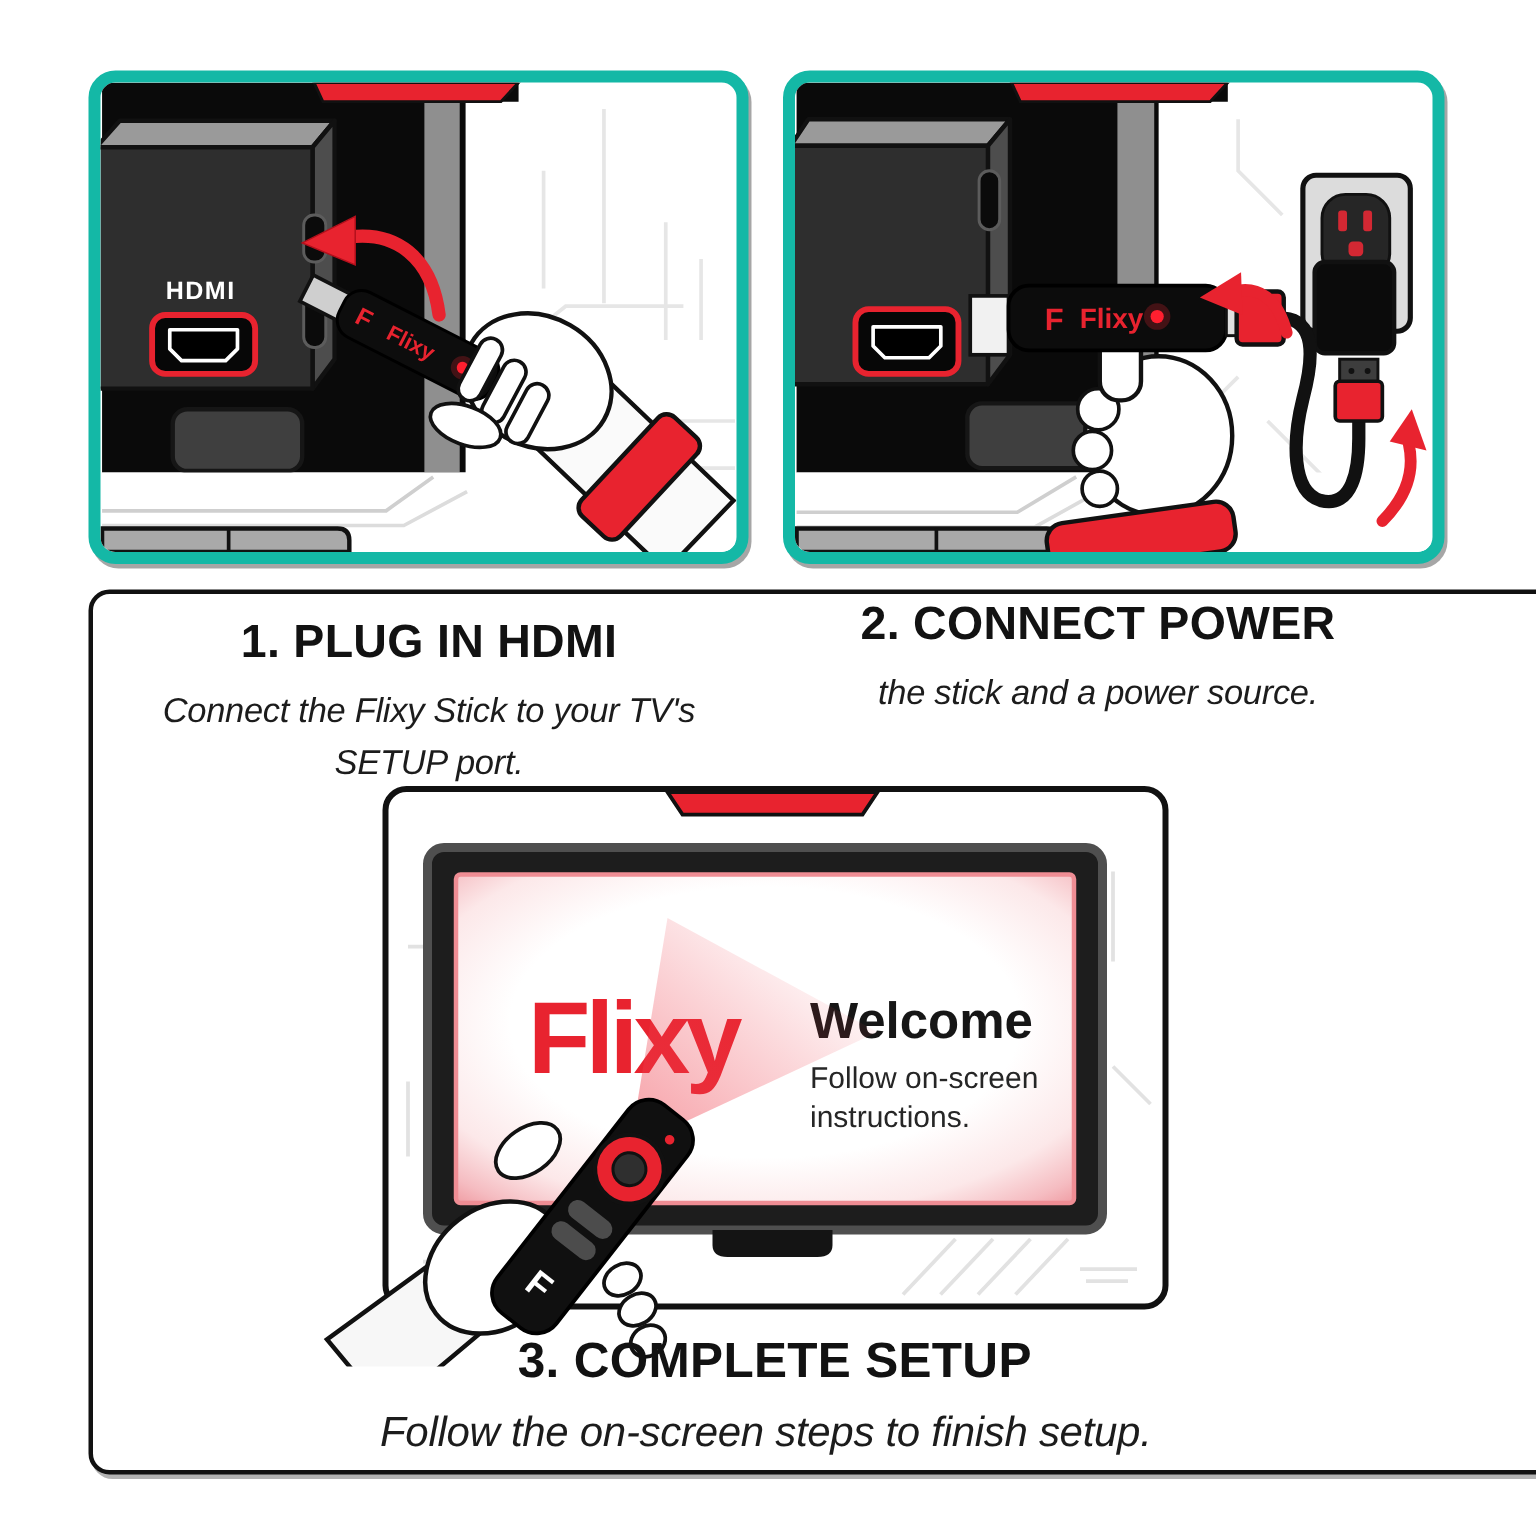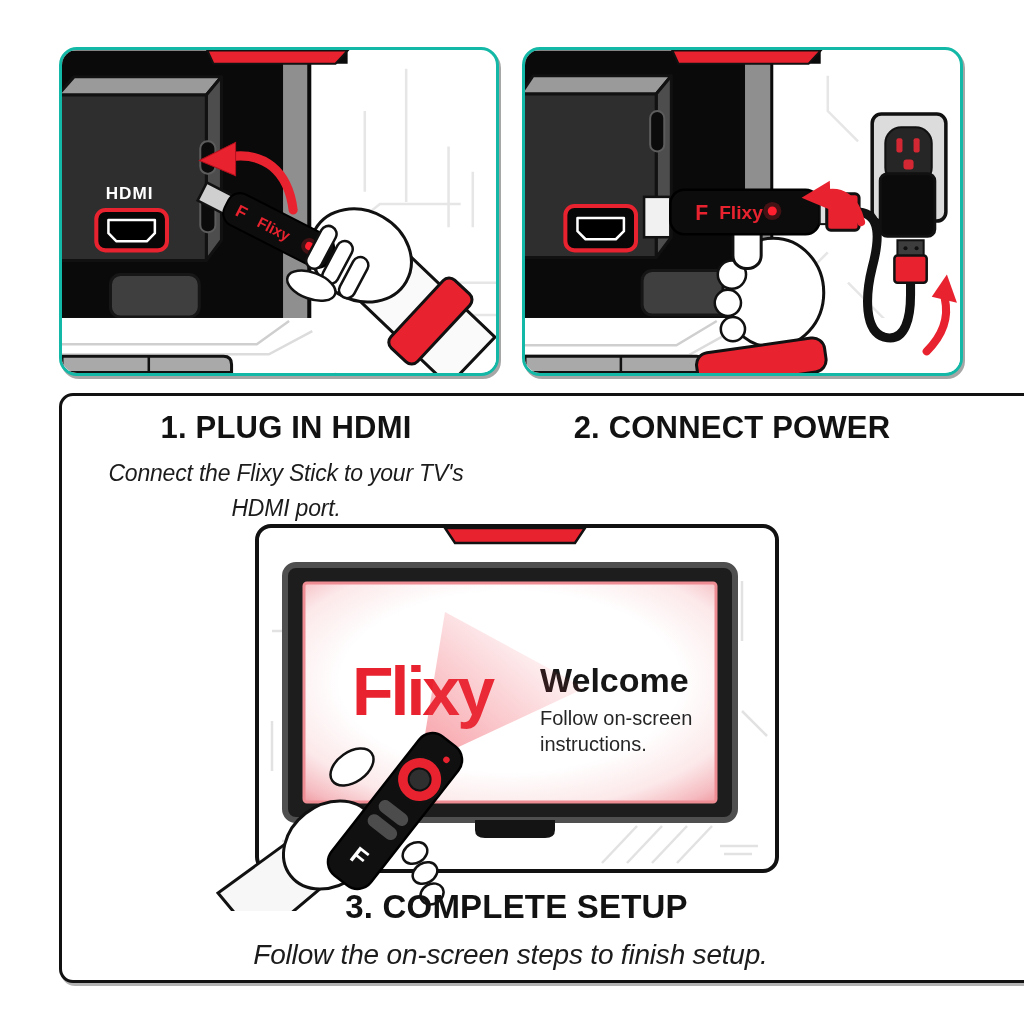--- a/index.html
+++ b/index.html
@@ -1,29 +1,29 @@
 <!DOCTYPE html>
 <html><head>
 <meta charset="utf-8">
 <style>
   html,body{margin:0;padding:0;background:#ffffff;}
   body{font-family:"Liberation Sans",sans-serif;}
   .stage{position:relative;width:1024px;height:1024px;background:#ffffff;overflow:hidden;}
-  .panel{position:absolute;top:47px;height:329px;background:#ffffff;border:3px solid #14b8a6;
+  .panel{position:absolute;top:47px;height:329px;background:#ffffff;border:8px solid #14b8a6;
          border-radius:18px;box-sizing:border-box;overflow:hidden;box-shadow:2px 3px 0 rgba(0,0,0,0.35);}
   #panel1{left:59px;width:440px;}
   #panel2{left:522px;width:441px;}
   .panel svg{display:block;width:100%;height:100%;}
   .bigbox{position:absolute;left:59px;top:393px;width:1021px;height:590px;background:#ffffff;
           border:3px solid #111111;border-radius:14px;box-sizing:border-box;box-shadow:2px 3px 0 rgba(0,0,0,0.3);}
   .step{position:absolute;text-align:center;color:#141414;}
   .step-title{font-size:31px;font-weight:800;letter-spacing:0.2px;margin:0 0 10px 0;color:#121212;}
   .step-body{font-size:23px;line-height:1.5;font-weight:500;color:#1c1c1c;letter-spacing:-0.2px;font-style:italic;}
   #step1{left:8px;top:14px;width:432px;}
-  #step2{left:454px;top:14px;width:432px;}
+  #step2{left:454px;top:2px;width:432px;}
   #step3{left:0px;top:492px;width:897px;}
   #step3 .step-title{font-size:33px;margin-bottom:8px;padding-left:12px;}
   #step3 .step-body{font-size:28px;}
   .tvsvg{position:absolute;left:60px;top:115px;width:760px;height:400px;}
   svg text{font-family:"Liberation Sans",sans-serif;}
 </style>
 </head>
 <body>
 
 <div class="stage">
@@ -180,27 +180,28 @@
       </g>
     </svg>
   </div>
 
   <div class="bigbox">
 
     <div class="step" id="step1">
       <div class="step-title">1. PLUG IN HDMI</div>
       <div class="step-body">
         <div>Connect the Flixy Stick to your TV's</div>
-        <div>HDMI port.</div>
+        <div>SETUP port.</div>
       </div>
     </div>
 
     <div class="step" id="step2">
       <div class="step-title">2. CONNECT POWER</div>
       <div class="step-body">
+        <div>the stick and a power source.</div>
       </div>
     </div>
 
     <svg class="tvsvg" viewBox="0 0 760 400">
       <defs>
         <radialGradient id="screenGrad" cx="0.5" cy="0.45" r="0.75">
           <stop offset="0" stop-color="#ffffff"></stop>
           <stop offset="0.55" stop-color="#ffffff"></stop>
           <stop offset="0.78" stop-color="#fce8e9"></stop>
           <stop offset="0.92" stop-color="#f5bcc1"></stop>

